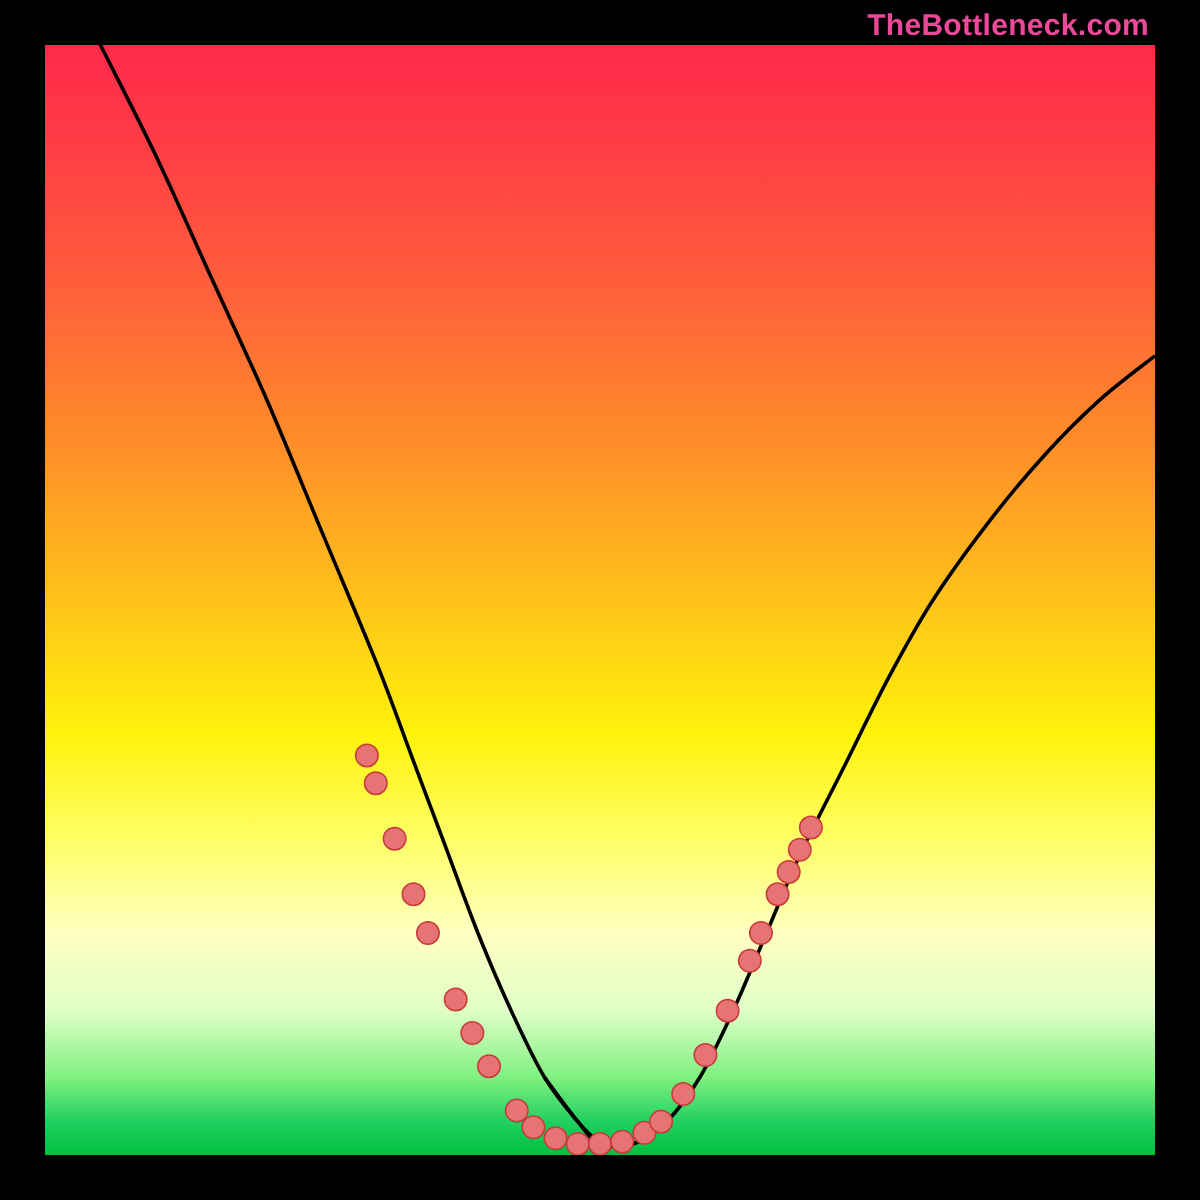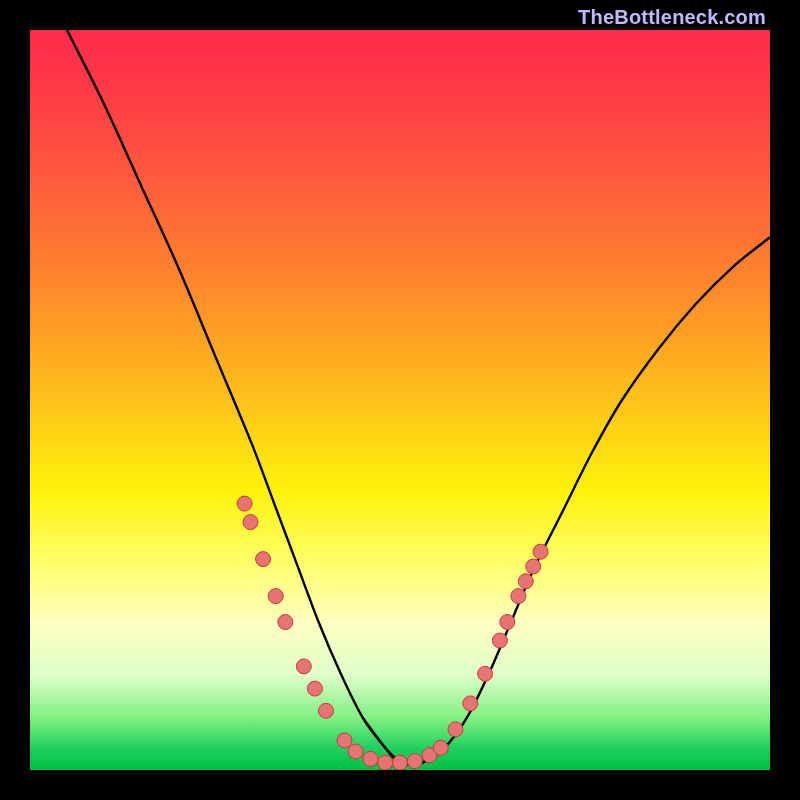--- a/index.html
+++ b/index.html
@@ -30,21 +30,21 @@
       #20d060 97%,
       #00c040 100%);
   }
   .watermark {
     position: absolute;
     top: 6px;
     right: 34px;
     font-family: Arial, sans-serif;
     font-size: 20px;
     font-weight: 600;
-    color: #c4b5fd;
+    color: #ec4899;
     letter-spacing: 0.2px;
   }
   svg.curves {
     position: absolute;
     left: 0; top: 0;
     width: 740px; height: 740px;
     pointer-events: none;
   }
 </style>
 </head>

